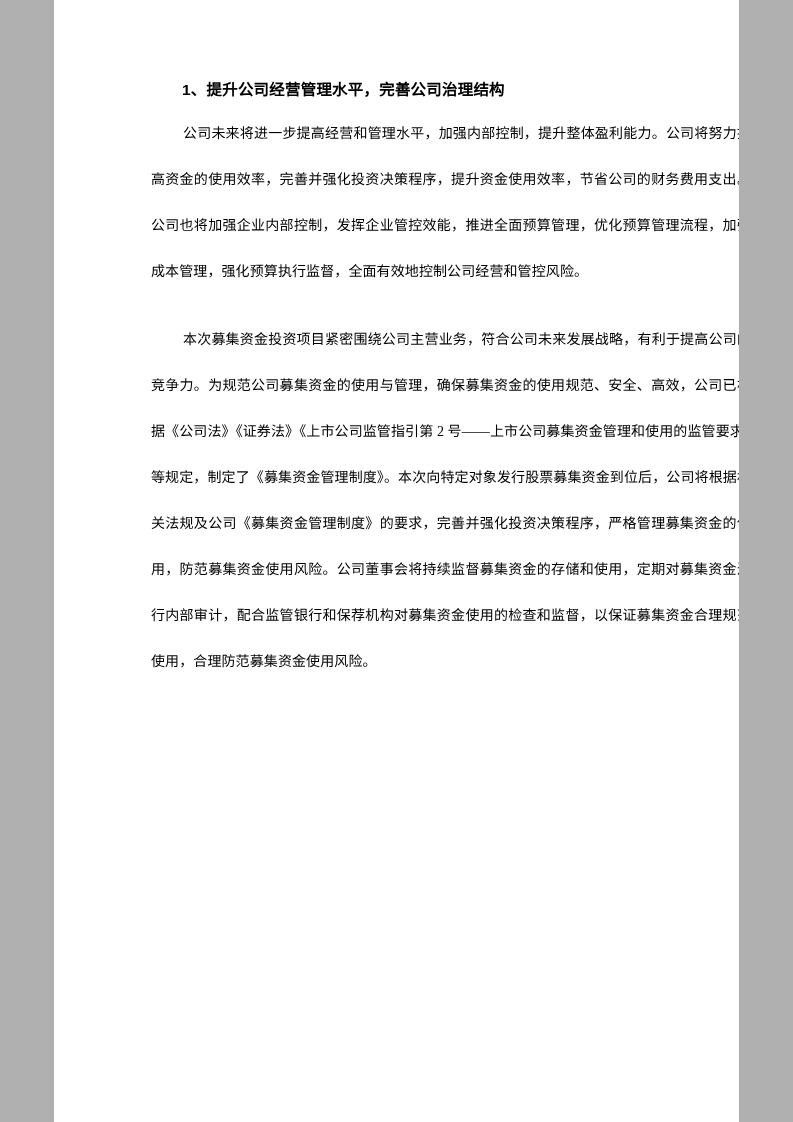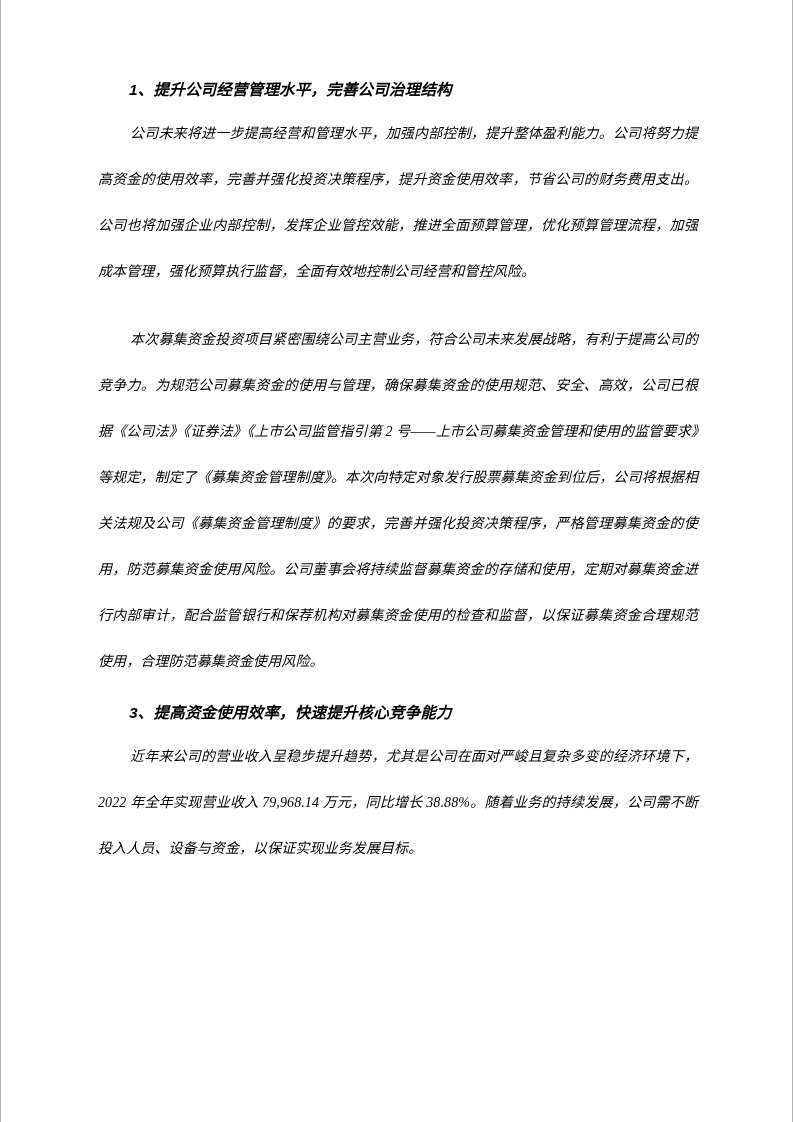--- a/index.html
+++ b/index.html
@@ -6,27 +6,26 @@
   html, body {
     margin: 0;
     padding: 0;
     background: #b0b0b0;
   }
   body {
     font-family: "Liberation Serif", "DejaVu Serif", serif;
   }
   .page {
     position: relative;
-    width: 791px;
+    width: 685px;
     height: 1122px;
     background: #ffffff;
     margin: 0 auto;
     overflow: hidden;
     box-sizing: border-box;
-    font-style: italic;
   }
   .content {
     position: absolute;
     left: 97px;
     top: 78px;
     width: 600px;
   }
   .heading {
     font-family: "Liberation Sans", "DejaVu Sans", sans-serif;
     font-weight: bold;
@@ -66,19 +65,15 @@
     </div>
 
     <div class="spacer-sm"></div>
 
     <div class="section">
       <p class="para gap-after">本次募集资金投资项目紧密围绕公司主营业务，符合公司未来发展战略，有利于提高公司的竞争力。为规范公司募集资金的使用与管理，确保募集资金的使用规范、安全、高效，公司已根据《公司法》《证券法》《上市公司监管指引第 2 号——上市公司募集资金管理和使用的监管要求》等规定，制定了《募集资金管理制度》。本次向特定对象发行股票募集资金到位后，公司将根据相关法规及公司《募集资金管理制度》的要求，完善并强化投资决策程序，严格管理募集资金的使用，防范募集资金使用风险。公司董事会将持续监督募集资金的存储和使用，定期对募集资金进行内部审计，配合监管银行和保荐机构对募集资金使用的检查和监督，以保证募集资金合理规范使用，合理防范募集资金使用风险。</p>
     </div>
 
     <div class="spacer-sm"></div>
 
-    <div class="section">
-      <p class="heading">3、提高资金使用效率，快速提升核心竞争能力</p>
-      <p class="para">近年来公司的营业收入呈稳步提升趋势，尤其是公司在面对严峻且复杂多变的经济环境下，2022 年全年实现营业收入 79,968.14 万元，同比增长 38.88%。随着业务的持续发展，公司需不断投入人员、设备与资金，以保证实现业务发展目标。</p>
-    </div>
 
   </div>
 </div>
 
 </body></html>

